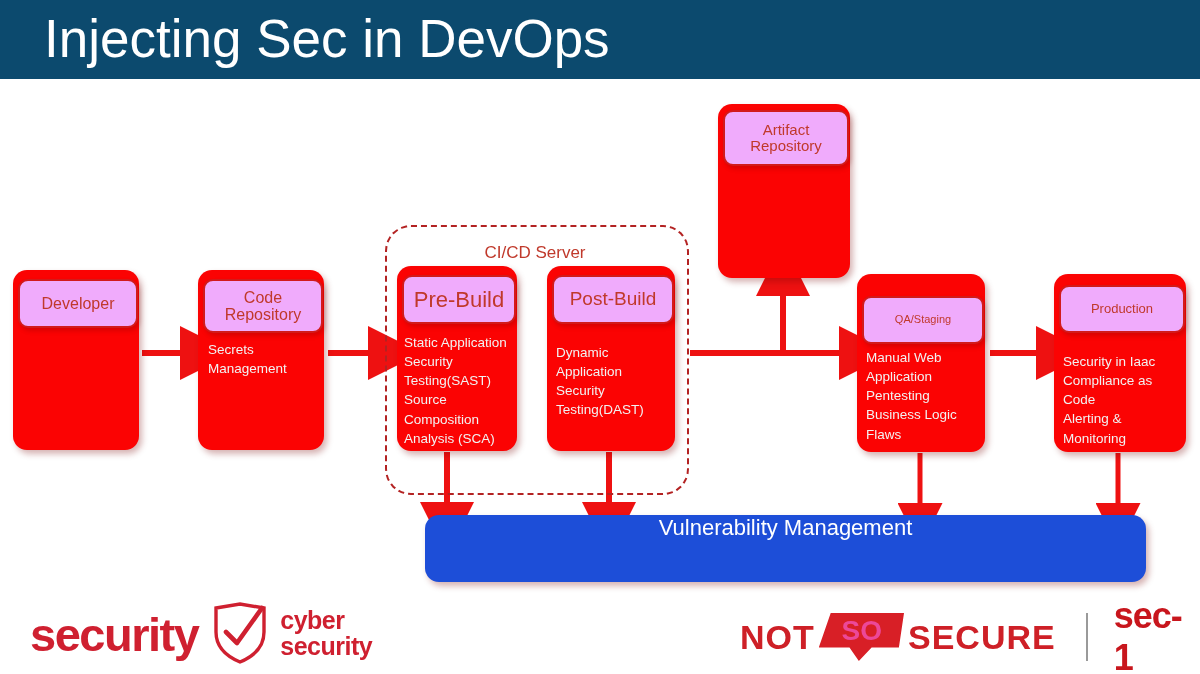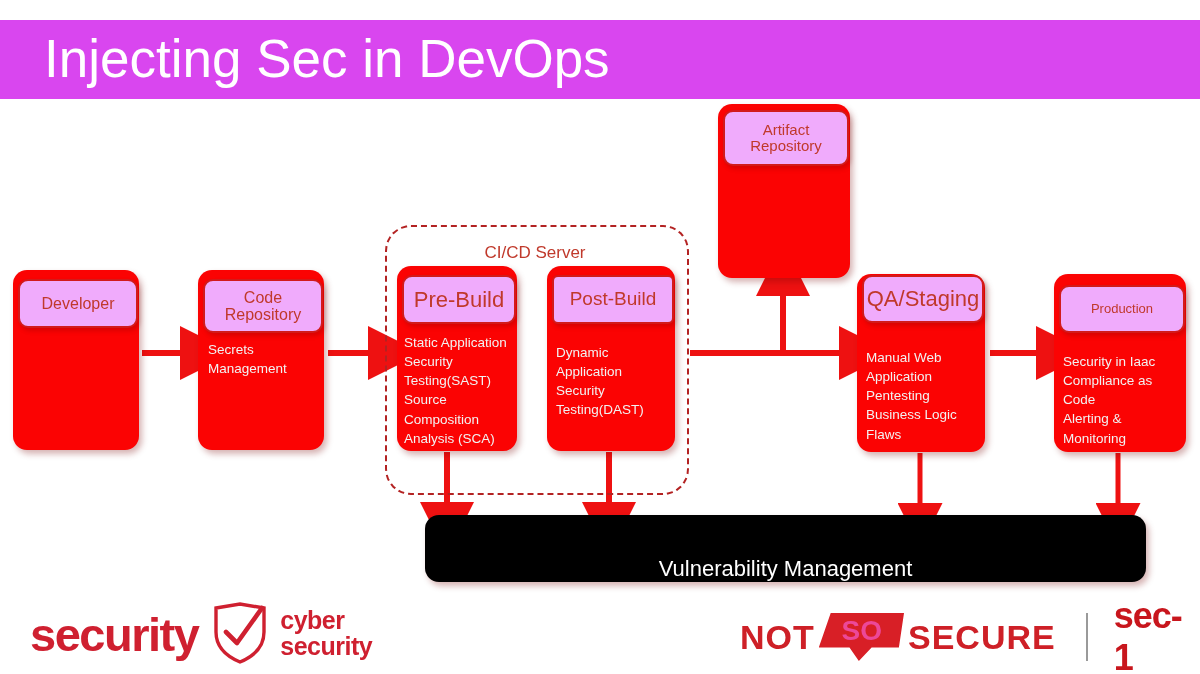--- a/index.html
+++ b/index.html
@@ -6,22 +6,21 @@
   html,body{margin:0;padding:0;background:#ffffff;}
   body{
     width:1200px;height:674px;overflow:hidden;position:relative;
     font-family:"Liberation Sans","DejaVu Sans",sans-serif;
   }
   .slide{position:absolute;inset:0;background:#ffffff;}
 
   
   .header{
     position:absolute;left:0;top:0;width:1200px;height:79px;
-    background:#d946ef;
-    margin-top:20px;
+    background:#0c4a6e;
   }
   .header-title{
     position:absolute;left:44px;top:7px;
     font-size:53px;line-height:64px;color:#ffffff;font-weight:400;
     letter-spacing:0px;white-space:nowrap;
   }
 
   
   .wires{position:absolute;left:0;top:0;width:1200px;height:674px;pointer-events:none;}
 
@@ -58,41 +57,41 @@
 
   #card-coderepo{left:198px;top:270px;width:126px;height:180px;}
   #label-coderepo{left:203px;top:279px;width:116px;height:50px;font-size:16px;}
   #body-coderepo{left:208px;top:340px;width:120px;}
 
   #card-prebuild{left:397px;top:266px;width:120px;height:185px;}
   #label-prebuild{left:402px;top:275px;width:110px;height:45px;font-size:22px;}
   #body-prebuild{left:404px;top:333px;width:118px;}
 
   #card-postbuild{left:547px;top:266px;width:128px;height:185px;}
-  #label-postbuild{left:552px;top:275px;width:118px;height:45px;font-size:19px;border-radius:6px;}
+  #label-postbuild{left:552px;top:275px;width:118px;height:45px;font-size:19px;}
   #body-postbuild{left:556px;top:343px;width:120px;}
 
   #card-artifact{left:718px;top:104px;width:132px;height:174px;}
   #label-artifact{left:723px;top:110px;width:122px;height:52px;font-size:15px;}
   #body-artifact{left:725px;top:175px;width:126px;}
 
   #card-qa{left:857px;top:274px;width:128px;height:178px;}
-  #label-qa{left:862px;top:275px;width:118px;height:44px;font-size:22px;}
+  #label-qa{left:862px;top:296px;width:118px;height:44px;font-size:11px;border-radius:9px;}
   #body-qa{left:866px;top:348px;width:122px;}
 
   #card-production{left:1054px;top:274px;width:132px;height:178px;}
   #label-production{left:1059px;top:285px;width:122px;height:44px;font-size:13px;}
   #body-production{left:1063px;top:352px;width:126px;}
 
   
   #card-vuln{
     position:absolute;left:425px;top:515px;width:721px;height:67px;
-    background:#000000;border-radius:14px;
+    background:#1d4ed8;border-radius:14px;
     box-shadow:3px 4px 6px rgba(120,0,0,0.30);
-    display:flex;align-items:flex-end;justify-content:center;
+    display:flex;align-items:flex-start;justify-content:center;
   }
   #vuln-text{color:#FFFFFF;font-size:22px;}
 
   
   .claranet{position:absolute;left:30px;top:603px;height:62px;display:flex;align-items:center;}
   .claranet-word{
     font-size:47px;font-weight:bold;color:#CF2030;letter-spacing:-1.5px;
     font-family:"Liberation Sans","DejaVu Sans",sans-serif;
   }
   .claranet-shield{margin-left:14px;margin-top:2px;}

